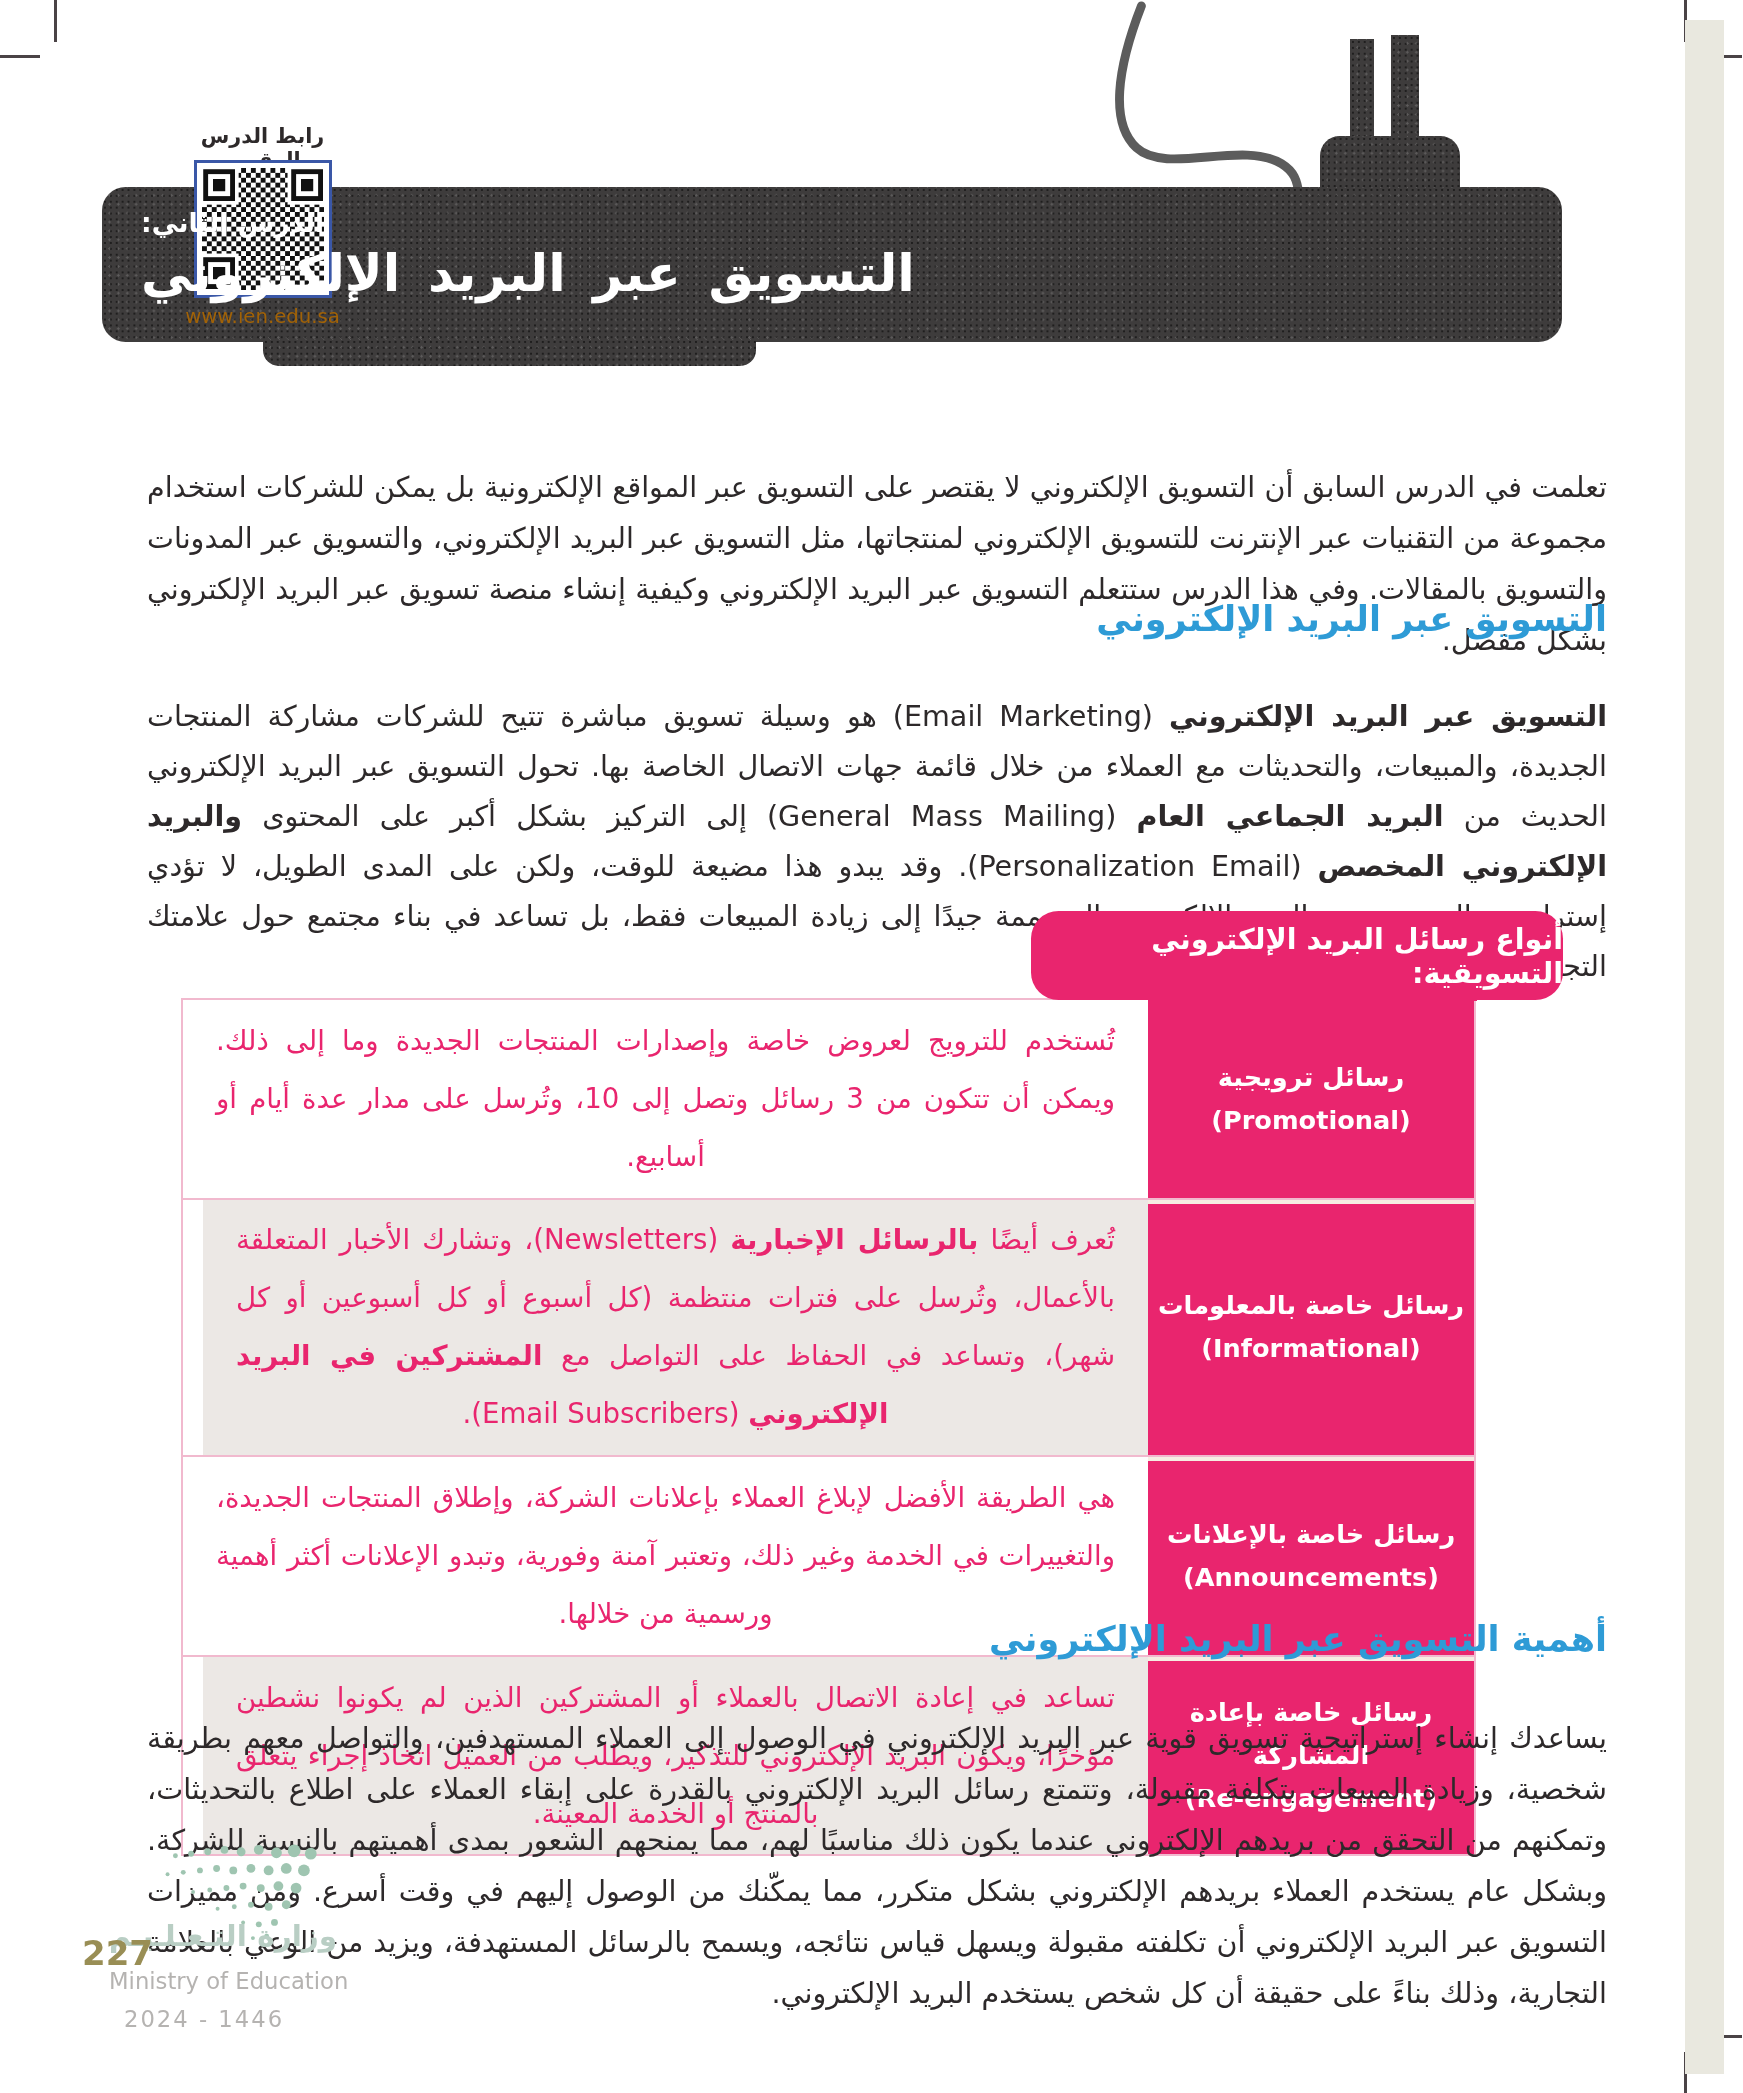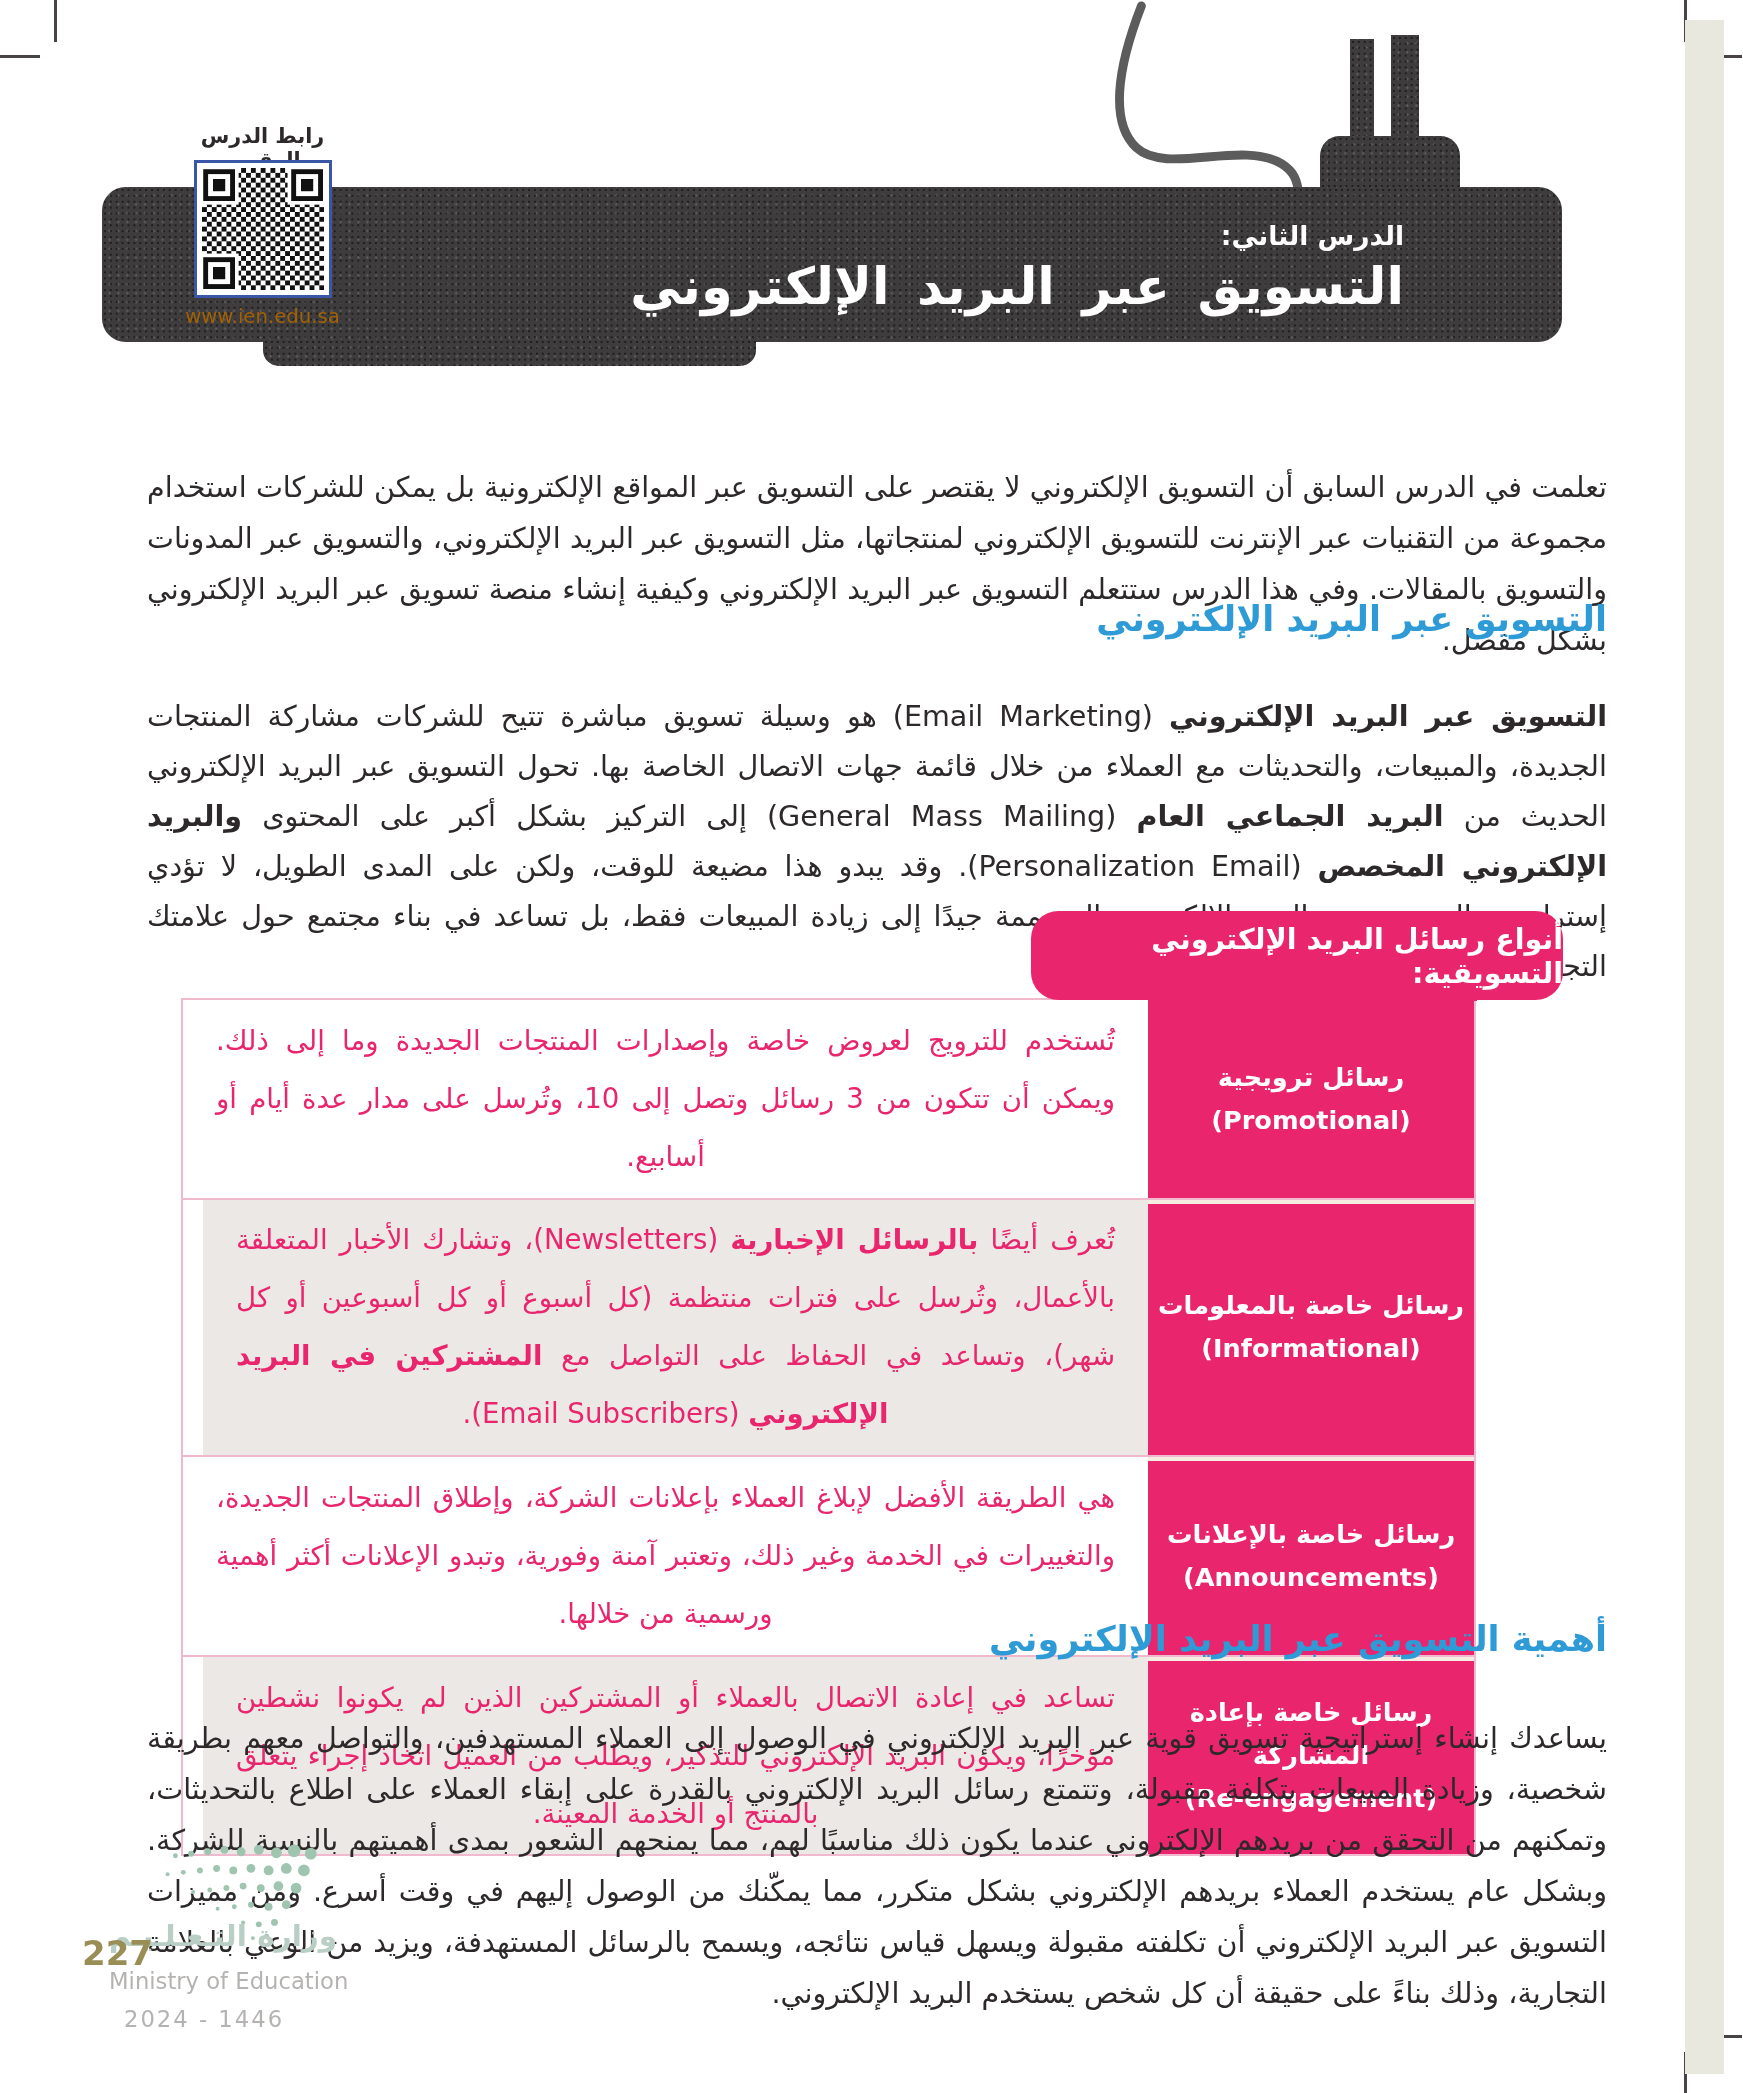--- a/index.html
+++ b/index.html
@@ -17,23 +17,23 @@
     background-image:radial-gradient(rgba(0,0,0,.5) 1px,transparent 1.3px),
                      radial-gradient(rgba(255,255,255,.16) 1px,transparent 1.3px);
     background-size:5.9px 5.9px,8.9px 8.9px;background-position:0 0,3px 3.9px;
   }
   .prong{position:absolute;}
   .plug-bump{position:absolute;left:1321px;top:136px;width:140px;height:69px;border-radius:19.7px 19.7px 0 0;}
   .wire-svg{position:absolute;left:1034px;top:0;width:345px;height:207px;}
   .title-block{position:absolute;left:103px;top:187px;width:1460px;height:155px;border-radius:23.6px;}
   .title-tab{position:absolute;left:264px;top:339px;width:493px;height:26.6px;border-radius:0 0 15.8px 15.8px;}
   .title-text{
-    position:absolute;left:103px;top:190px;width:1460px;height:155px;box-sizing:border-box;
+    position:absolute;left:103px;top:177px;width:1460px;height:155px;box-sizing:border-box;
     padding:0 158px 0 39px;display:flex;flex-direction:column;justify-content:center;
-    color:#fff;text-align:right;z-index:2;
+    color:#fff;text-align:left;z-index:2;
   }
   .title-kicker{font-size:26.6px;font-weight:bold;margin-bottom:7.9px;}
   .title-main{font-size:51px;font-weight:bold;word-spacing:9.9px;line-height:1.1;}
   
   .qr-label{position:absolute;left:165px;top:124px;width:197px;text-align:center;font-size:20.7px;font-weight:bold;color:#2d292a;}
   .qr-box{position:absolute;left:195px;top:160px;width:138px;height:138px;background:#fff;border:3px solid var(--qr-border,#3a57a7);box-sizing:border-box;padding:4.9px;}
   .qr-box svg{display:block;width:100%;height:100%;}
   .qr-url{position:absolute;left:165px;top:305px;width:197px;text-align:center;font-size:19.7px;color:#a16207;direction:ltr;}
   
   .body-par{position:absolute;left:148px;width:1460px;font-size:28.6px;line-height:51px;text-align:justify;color:var(--ink,#2d292a);}

